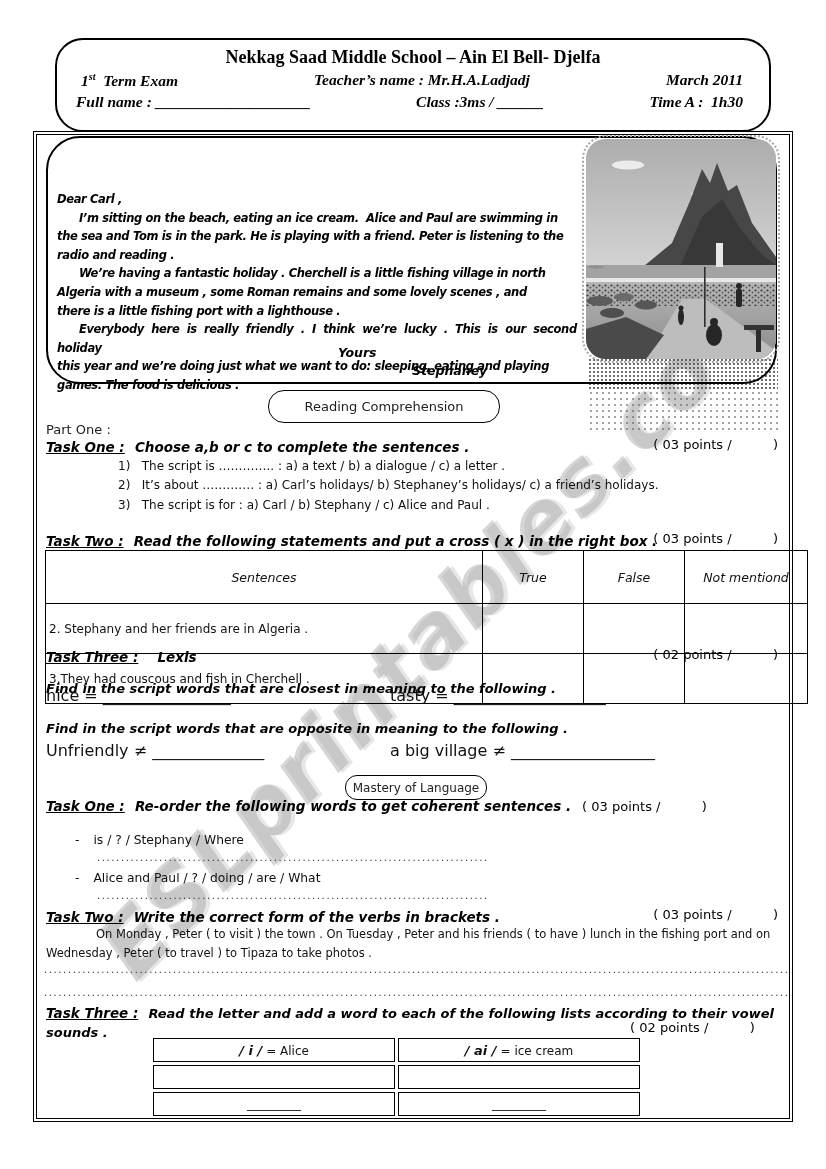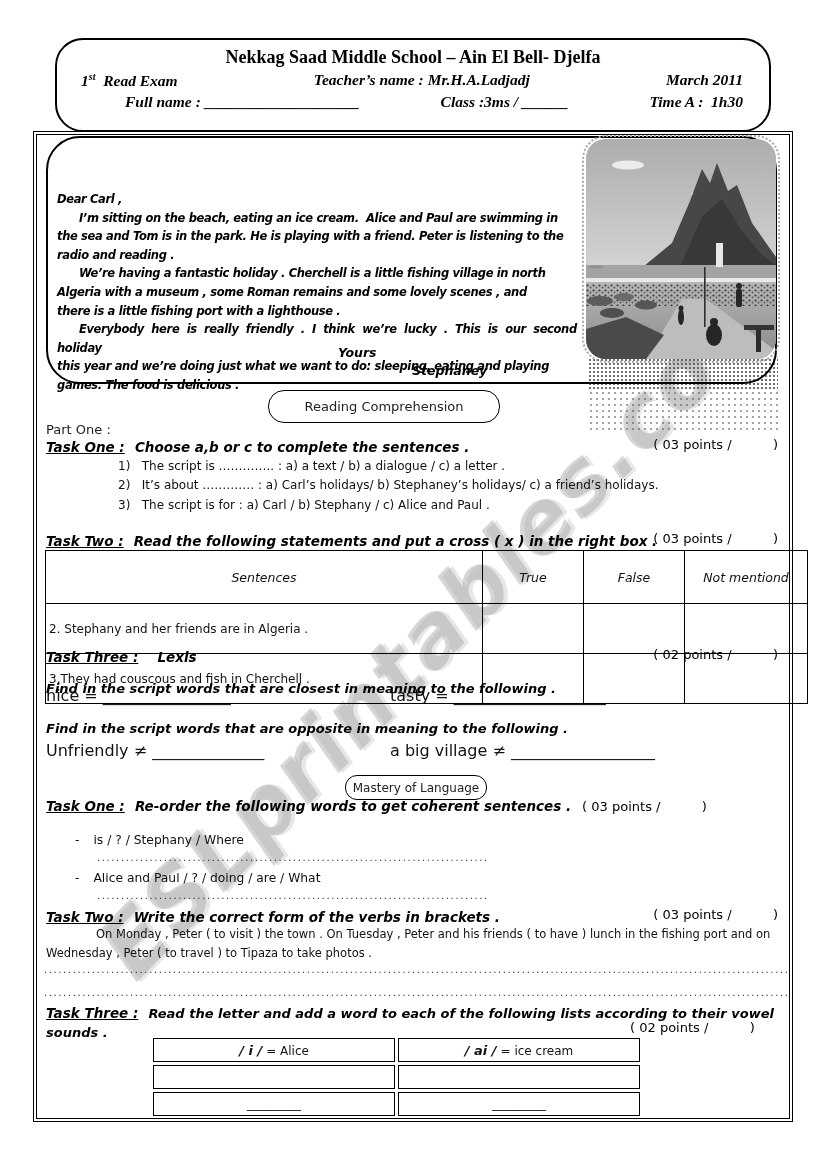--- a/index.html
+++ b/index.html
@@ -13,21 +13,21 @@
   .halftone-a{position:absolute;left:588px;top:358px;width:190px;height:32px;z-index:0;
     background-image:radial-gradient(circle,#4a4a4a 0.8px,transparent 1.1px);background-size:4px 4px;opacity:.8;}
   .halftone-b{position:absolute;left:588px;top:390px;width:190px;height:40px;z-index:0;
     background-image:radial-gradient(circle,#5a5a5a 0.8px,transparent 1.1px);background-size:6px 6px;opacity:.55;}
   
   .header-box{position:absolute;left:55px;top:38px;width:712px;height:90px;border:2px solid #000;
     border-radius:28px;z-index:4;background:#fff;font-family:"Liberation Serif",serif;}
   .hb1{text-align:center;margin-top:7px;font-size:18px;font-weight:bold;}
   .hb2{display:flex;justify-content:space-between;padding:3px 26px 0 24px;
     font-size:15.5px;font-weight:bold;font-style:italic;}
-  .hb3{display:flex;justify-content:space-between;padding:3px 26px 0 68px;
+  .hb3{display:flex;justify-content:space-between;padding:3px 26px 0 19px;
     font-size:15.5px;font-weight:bold;font-style:italic;}
   sup{font-size:10px;}
   
   .page-frame{position:absolute;left:33px;top:131px;width:758px;height:989px;border:1px solid #000;z-index:1;}
   .page-frame-inner{position:absolute;left:2px;top:2px;right:2px;bottom:2px;border:1px solid #000;}
   
   .letter-box{position:absolute;left:46px;top:136px;width:727px;height:244px;border:2px solid #000;
     border-radius:34px;z-index:2;}
   .letter-body{position:absolute;left:57px;top:142px;width:532px;z-index:3;
     font-weight:bold;font-style:italic;font-size:11.5px;letter-spacing:-0.35px;
@@ -68,21 +68,21 @@
 <div class="halftone-a"></div>
 <div class="halftone-b"></div>
 
 <div class="page-frame">
   <div class="page-frame-inner"></div>
 </div>
 
 <div class="header-box">
   <div class="hb1">Nekkag Saad Middle School – Ain El Bell- Djelfa</div>
   <div class="hb2">
-    <span><span>1</span><sup>st</sup><span style="white-space:pre">  Read Exam</span></span>
+    <span><span>1</span><sup>st</sup><span style="white-space:pre">  Term Exam</span></span>
     <span>Teacher’s name : Mr.H.A.Ladjadj</span>
     <span>March 2011</span>
   </div>
   <div class="hb3">
     <span>Full name : ____________________</span>
     <span>Class :3ms / ______</span>
     <span style="white-space:pre">Time A :  1h30</span>
   </div>
 </div>
 

